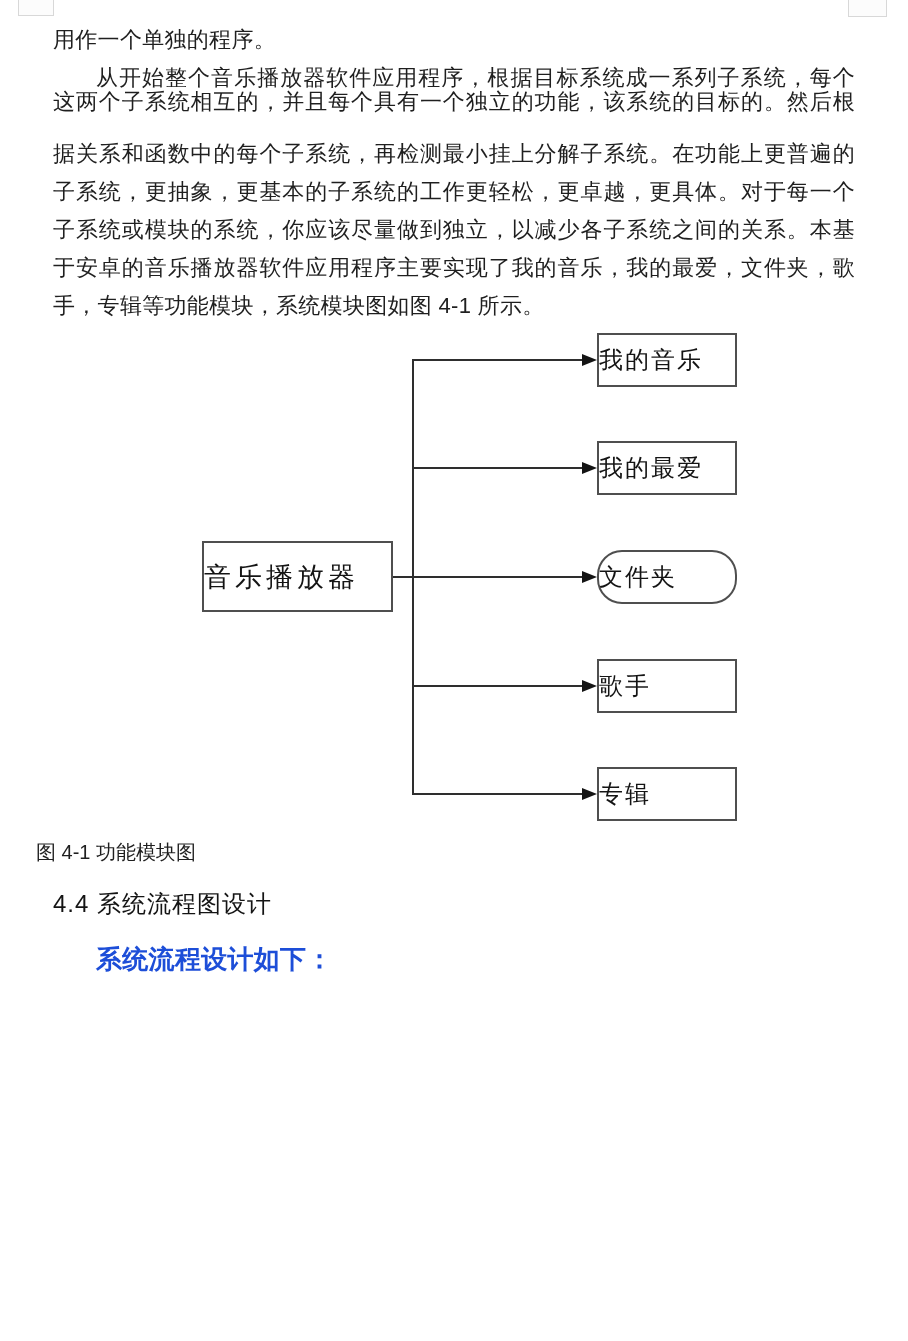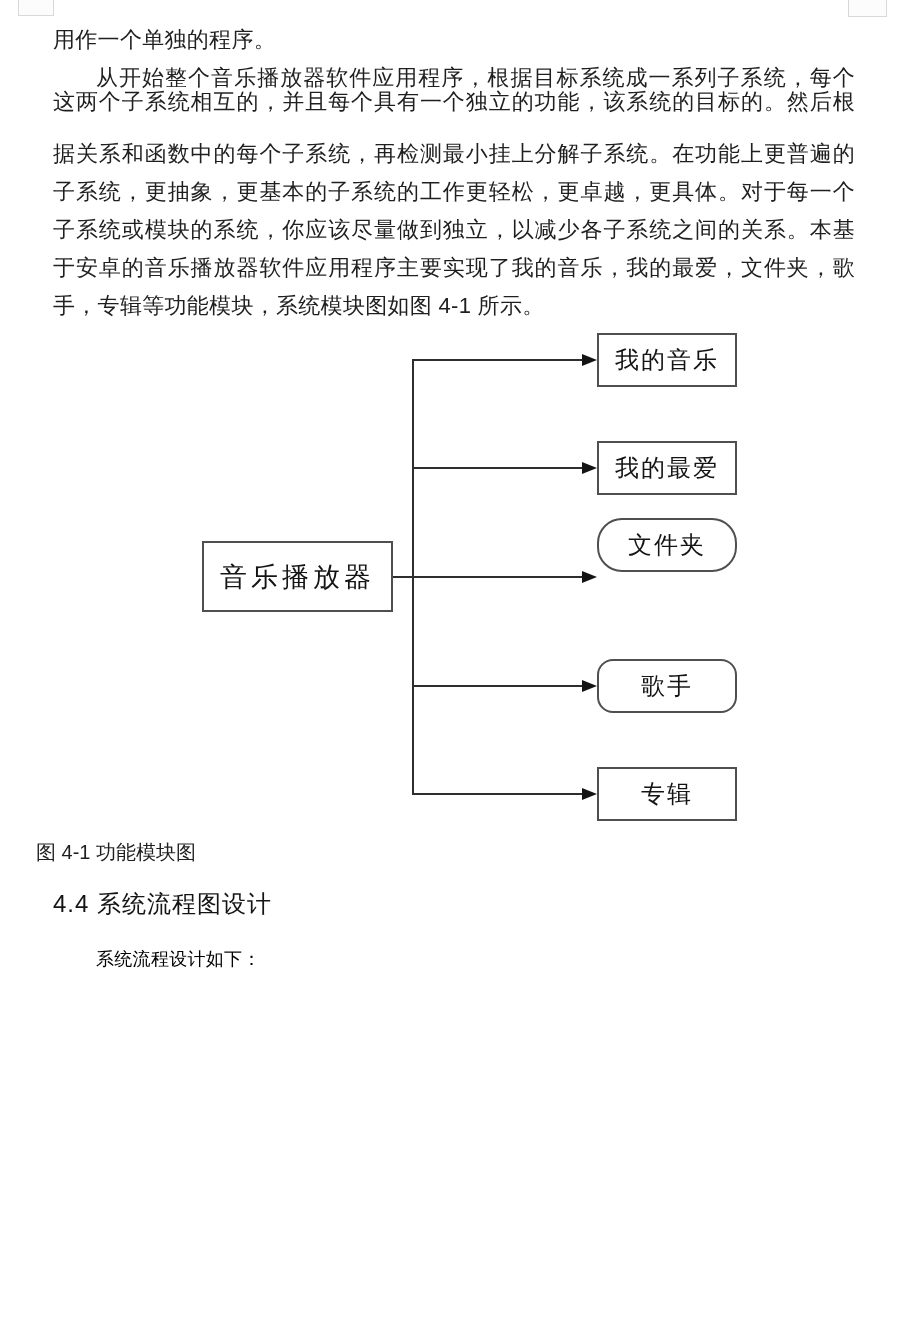--- a/index.html
+++ b/index.html
@@ -43,21 +43,21 @@
   .tline.lastline { text-align-last: left; -moz-text-align-last: left; white-space: nowrap; }
 
   
   .dbox {
     position: absolute;
     box-sizing: border-box;
     border: 2px solid #4f4f4f;
     background: #ffffff;
     display: flex;
     align-items: center;
-    justify-content: center;
+    justify-content: flex-start;
     font-family: "Liberation Serif", serif;
     color: #141414;
   }
   .root-box { left: 202px; top: 541px; width: 191px; height: 71px; font-size: 27px; letter-spacing: 4px; }
   .mod-box  { left: 597px; width: 140px; height: 54px; font-size: 24px; letter-spacing: 2px; }
   .hline { position: absolute; height: 2px; background: #2e2e2e; }
   .vline { position: absolute; width: 2px; background: #2e2e2e; }
   .arrowhead {
     position: absolute;
     width: 0; height: 0;
@@ -80,24 +80,25 @@
     position: absolute;
     left: 53px; top: 884px;
     font-size: 24px;
     line-height: 40px;
     letter-spacing: 1px;
     color: #141414;
   }
   .section-body {
     position: absolute;
     left: 96px; top: 940px;
-    font-size: 18px;
+    font-size: 26px;
     line-height: 38px;
     letter-spacing: 0.3px;
-    color: #000000;
+    color: #1d4ed8;
+    font-weight: bold;
   }
 </style>
 </head>
 <body>
 
 <div id="page">
 
   <div class="corner-mark tl"></div>
   <div class="corner-mark tr"></div>
 
@@ -127,27 +128,27 @@
     </div>
 
     <div class="hline" style="left:412px; top:467px; width:171px;"></div>
     <div class="arrowhead" style="left:582px; top:462px;"></div>
     <div class="dbox mod-box" style="top:441px;">
       <span>我的最爱</span>
     </div>
 
     <div class="hline" style="left:412px; top:576px; width:171px;"></div>
     <div class="arrowhead" style="left:582px; top:571px;"></div>
-    <div class="dbox mod-box" style="top:518px;border-radius:25px;">
+    <div class="dbox mod-box" style="top:550px;border-radius:25px;">
       <span>文件夹</span>
     </div>
 
     <div class="hline" style="left:412px; top:685px; width:171px;"></div>
     <div class="arrowhead" style="left:582px; top:680px;"></div>
-    <div class="dbox mod-box" style="top:659px;border-radius:16px;">
+    <div class="dbox mod-box" style="top:659px;">
       <span>歌手</span>
     </div>
 
     <div class="hline" style="left:412px; top:793px; width:171px;"></div>
     <div class="arrowhead" style="left:582px; top:788px;"></div>
     <div class="dbox mod-box" style="top:767px;">
       <span>专辑</span>
     </div>
 
     <div class="caption">图 4-1 功能模块图</div>

